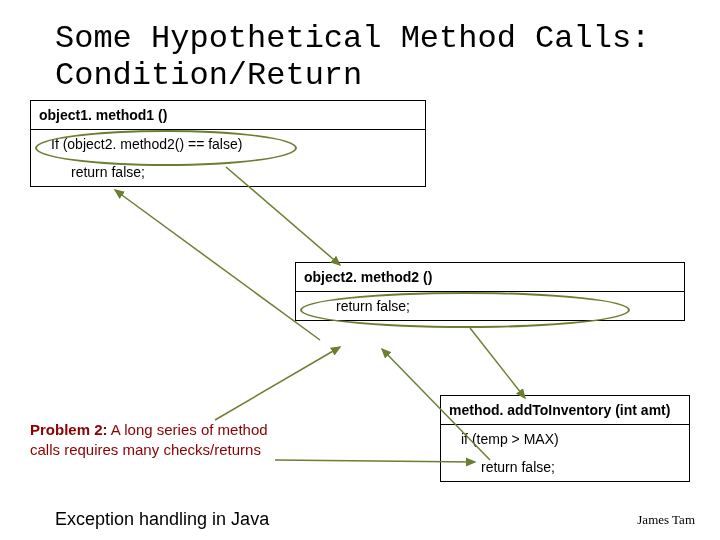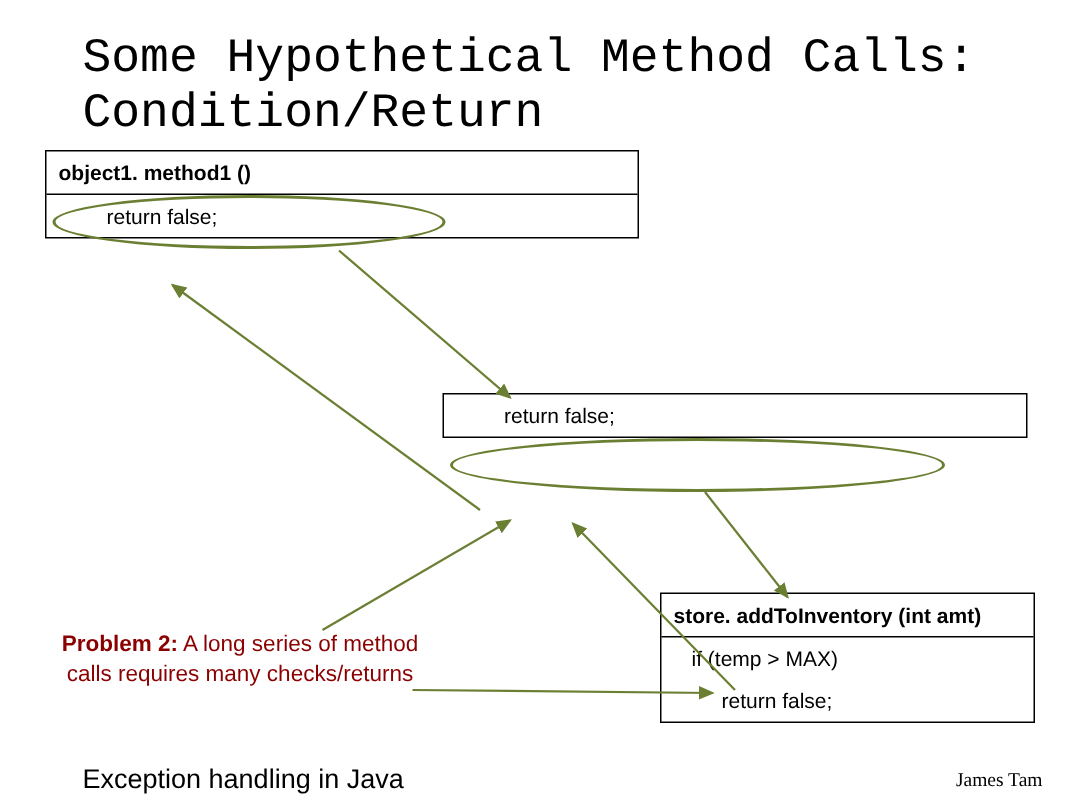--- a/index.html
+++ b/index.html
@@ -49,21 +49,20 @@
     background: transparent;
   }
   #ell1 { top: 130px; left: 35px; width: 262px; height: 36px; }
   #ell2 { top: 292px; left: 300px; width: 330px; height: 36px; }
 
   .problem {
     position: absolute;
     top: 420px; left: 30px; width: 260px;
     font-size: 15px;
     line-height: 1.3;
-    text-align: center;
   }
   .problem-label { font-weight: bold; color: #8b0000; }
   .problem-text { color: #8b0000; }
 
   .footer-left {
     position: absolute;
     bottom: 10px; left: 55px;
     font-size: 18px;
   }
   .footer-right {
@@ -81,33 +80,35 @@
     pointer-events: none;
   }
 </style>
 </head>
 <body>
 
 <div class="title">Some Hypothetical Method Calls: Condition/Return</div>
 
 <div class="box" id="box1">
   <div class="box-header">object1. method1 ()</div>
+  <div class="box-line">If (object2. method2() == false)</div>
   <div class="box-line indent2">return false;</div>
 </div>
 
 <div class="ellipse" id="ell1"></div>
 
 <div class="box" id="box2">
+  <div class="box-header">object2. method2 ()</div>
   <div class="box-line indent2">return false;</div>
 </div>
 
 <div class="ellipse" id="ell2"></div>
 
 <div class="box" id="box3">
-  <div class="box-header">store. addToInventory (int amt)</div>
+  <div class="box-header">method. addToInventory (int amt)</div>
   <div class="box-line">if (temp &gt; MAX)</div>
   <div class="box-line indent2">return false;</div>
 </div>
 
 <div class="problem">
   <span class="problem-label">Problem 2:</span><span class="problem-text">  A long series of method calls requires many checks/returns</span>
 </div>
 
 <div class="footer-left">Exception handling in Java</div>
 <div class="footer-right">James Tam</div>

